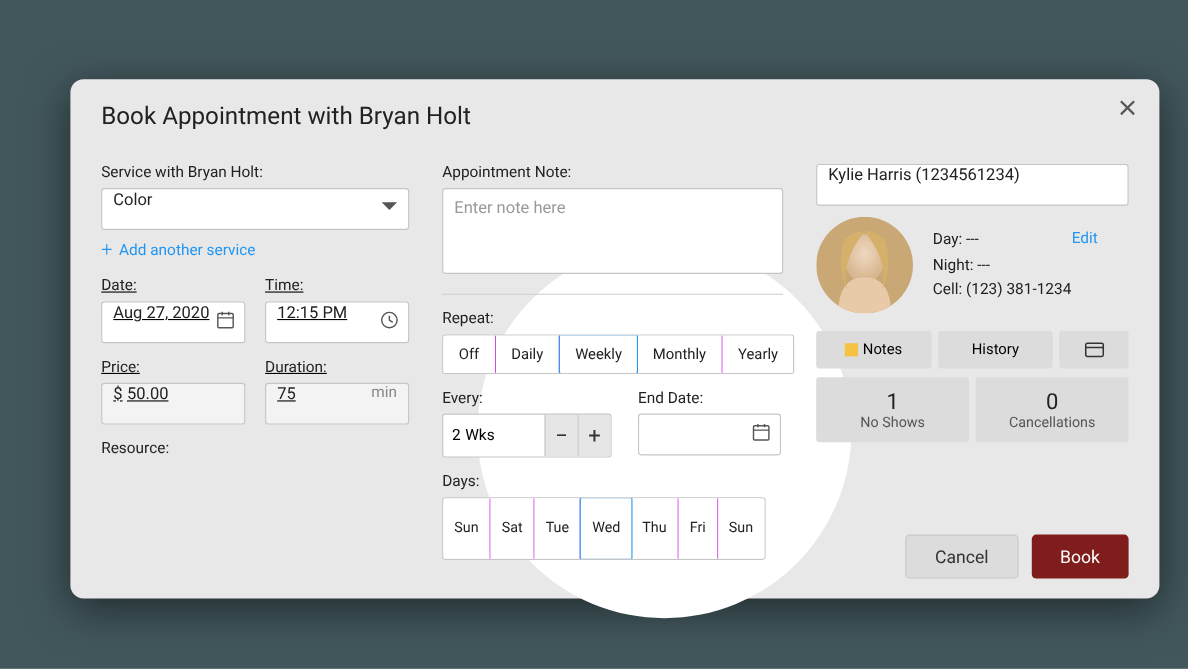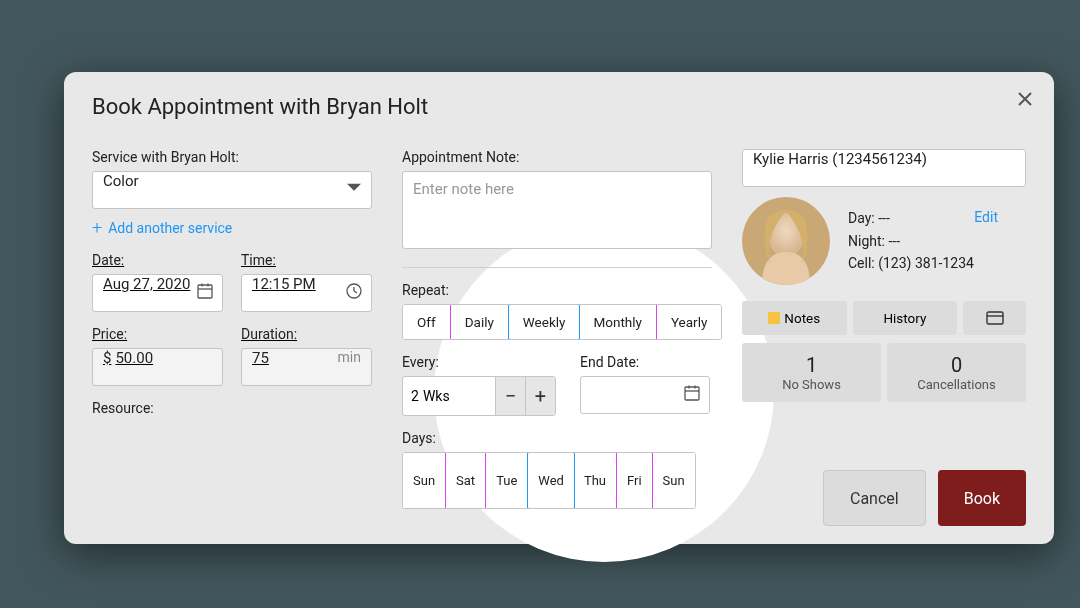--- a/index.html
+++ b/index.html
@@ -71,21 +71,21 @@
 .avatar svg { width:100%; height:100%; }
 .contact-lines { font-size: 14px; color: #222; line-height: 1.6; }
 .tab-btns { display: flex; gap: 6px; margin-bottom: 8px; }
 .tab-btn { flex:1; height: 34px; background: #dcdcdc; border-radius: 3px; display:flex; align-items:center; justify-content:center; font-size:13.5px; gap:4px; cursor:pointer; }
 .tab-btn .sq { width:12px; height:12px; background:#f6c244; }
 .stat-row { display:flex; gap:6px; }
 .stat { flex:1; background:#dcdcdc; border-radius:3px; text-align:center; padding:10px 4px; }
 .stat-num { font-size:20px; color:#222; }
 .stat-label { font-size:13px; color:#555; }
 .footer { position:absolute; right:28px; bottom:18px; display:flex; gap:12px; }
-.btn { height:56px; padding:0 26px; border-radius:4px; font-size:16px; display:flex; align-items:center; justify-content:center; cursor:pointer; }
+.btn { height:40px; padding:0 26px; border-radius:4px; font-size:16px; display:flex; align-items:center; justify-content:center; cursor:pointer; }
 .btn-cancel { background:#dcdcdc; border:1px solid #c8c8c8; color:#333; }
 .btn-book { background:#7f1d1d; color:#fff; }
 .cal-icon, .clock-icon, .card-icon { width:18px; height:18px; }
 .mb14 { margin-bottom: 14px; }
 .highlight-zone {
   position:absolute;
   left: 370px; top: 150px;
   width: 340px; height: 340px;
   border-radius:50%;
   background:#fff;

